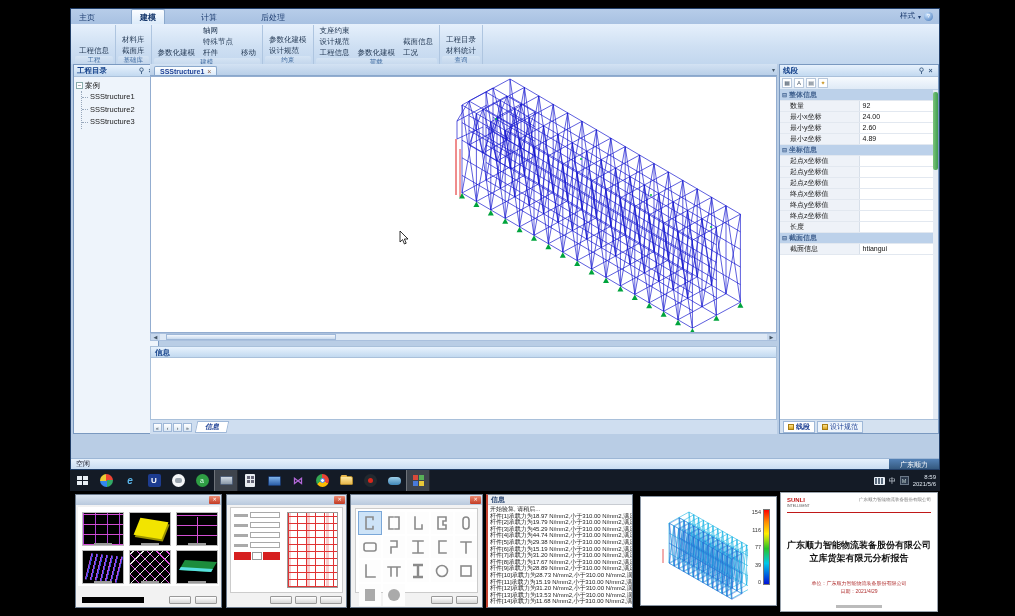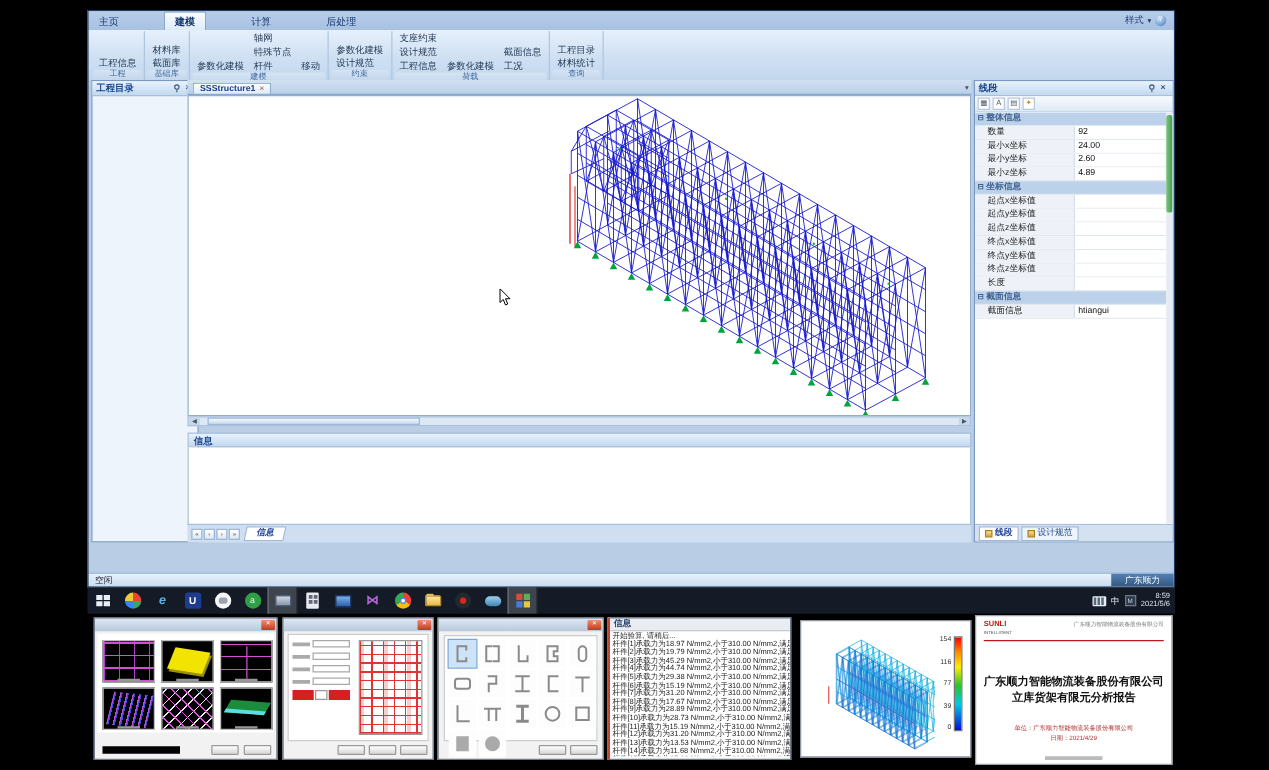--- a/index.html
+++ b/index.html
@@ -287,20 +287,37 @@
         <div class="phdr">
           <span>工程目录</span>
           <span class="sp"></span>
           <span class="hicon">
             <svg width="7" height="7" viewBox="0 0 8 8">
                 <circle cx="4" cy="3" r="2" fill="none" stroke="#35567e"></circle>
                 <line x1="4" y1="5" x2="4" y2="8" stroke="#35567e"></line>
               </svg>
           </span>
           <span class="hicon">×</span>
+        </div>
+        <div class="tree">
+          <div class="tnode">
+            <span class="texp">−</span>
+            <span>案例</span>
+          </div>
+          <div class="tchild">
+            <div class="titem">
+                <span>SSStructure1</span>
+              </div>
+            <div class="titem">
+                <span>SSStructure2</span>
+              </div>
+            <div class="titem">
+                <span>SSStructure3</span>
+              </div>
+          </div>
         </div>
       </div>
 
       <div id="center">
         <div class="doctabs">
           <div class="dtab">
             <span>SSStructure1</span>
               <span class="x">×</span>
           </div>
           <div class="tabscroll">▾</div>

